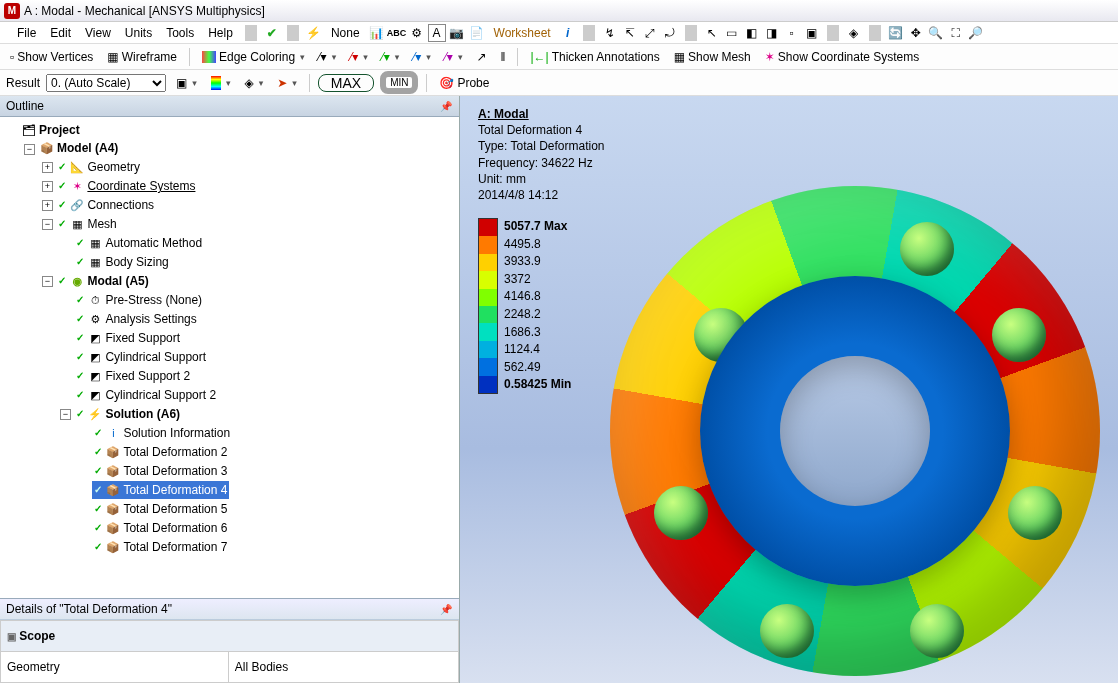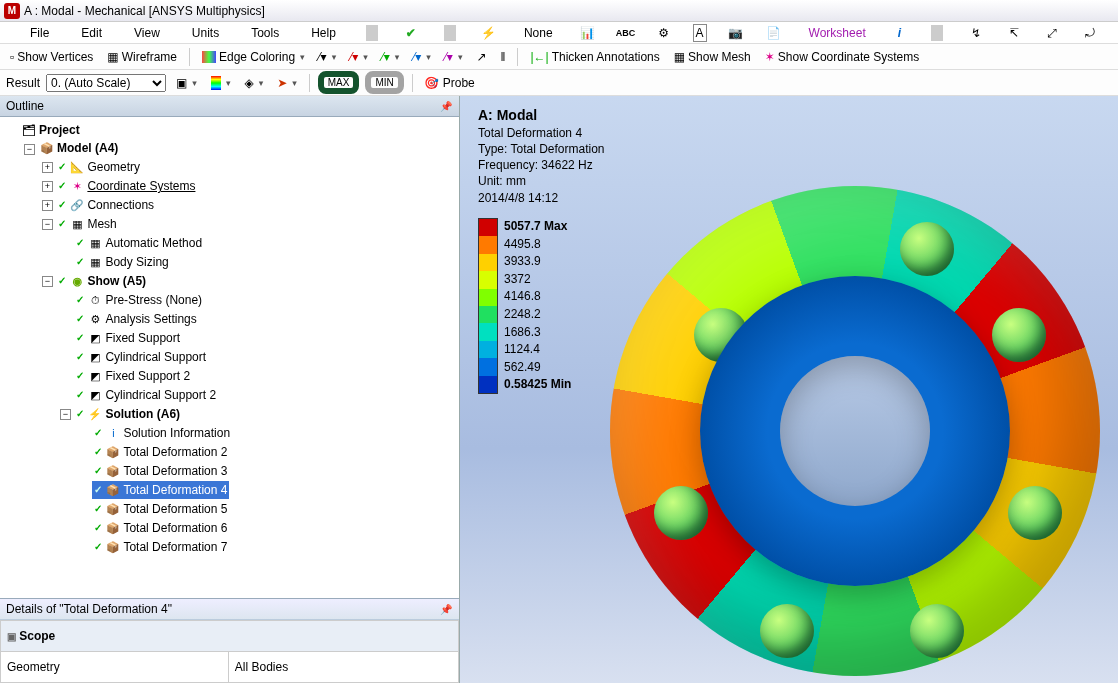--- a/index.html
+++ b/index.html
@@ -2,21 +2,21 @@
 <html><head>
 <meta charset="utf-8">
 <style>
 * { box-sizing: border-box; margin: 0; padding: 0; font-family: "Segoe UI", Tahoma, sans-serif; font-size: 12px; }
 body { width: 1118px; height: 683px; overflow: hidden; background: #fff; display: flex; flex-direction: column; }
 
 .titlebar { height: 22px; background: linear-gradient(#fff,#e8e8f0); display: flex; align-items: center; padding: 0 4px; border-bottom: 1px solid #ccc; }
 .titlebar .logo { width:16px; height:16px; background:#b00; border-radius:3px; display:flex; align-items:center; justify-content:center; color:#fff; font-weight:bold; font-size:10px; margin-right:4px;}
 .titlebar .title { font-size: 12px; }
 
-.menubar { height: 22px; display:flex; align-items:center; padding:0 24px; gap:20px; border-bottom:1px solid #ddd; }
+.menubar { height: 22px; display:flex; align-items:center; padding:0 11px; gap:2px; border-bottom:1px solid #ddd; }
 .menubar span { padding:2px 6px; cursor:default; }
 .menubar .sep { width:1px; height:16px; background:#ccc; margin:0 4px; }
 .menubar .ico { width:18px; height:18px; display:inline-flex; align-items:center; justify-content:center; }
 
 .toolbar { height:26px; display:flex; align-items:center; padding:0 6px; gap:6px; border-bottom:1px solid #ddd; background:#fdfdfd; }
 .toolbar .tbtn { display:flex; align-items:center; gap:3px; padding:2px 4px; cursor:default; }
 .toolbar .sep { width:1px; height:18px; background:#ccc; margin:0 2px; }
 .toolbar .dd::after { content:"▾"; font-size:9px; margin-left:2px; color:#555; }
 .toolbar select, .toolbar input { font-size:12px; }
 
@@ -38,21 +38,21 @@
 
 .details { border-top:1px solid #9ab; }
 .details .hdr { background:linear-gradient(#eef,#dde6f0); padding:3px 6px; display:flex; justify-content:space-between; align-items:center; border-bottom:1px solid #bcd;}
 .details table { width:100%; border-collapse:collapse; }
 .details td { border:1px solid #ccc; padding:8px 6px; font-size:12px; }
 .details .cat { background:#e8eef6; font-weight:bold; }
 .details .cat td:first-child::before { content:"▣ "; color:#666; font-size:10px;}
 
 .viewport { flex:1; position:relative; background:linear-gradient(#c8d8f0,#a8bce0 60%,#d8e0f0); overflow:hidden; }
 .vp-info { position:absolute; top:10px; left:18px; font-size:13px; color:#000; line-height:1.35; }
-.vp-info .hd { font-weight:bold; font-size:14px; }
+.vp-info .hd { font-weight:bold; font-size:12px;text-decoration:underline; }
 .legend { position:absolute; top:122px; left:18px; display:flex; }
 .legend .bar { width:20px; display:flex; flex-direction:column; border:1px solid #333; }
 .legend .seg { flex:1; }
 .legend .labels { margin-left:6px; font-size:12px; line-height:17.6px; }
 .legend .labels div { height:17.6px; }
 
 .ring { position:absolute; top:90px; left:150px; width:490px; height:490px; }
 .ring .outer { position:absolute; inset:0; border-radius:50%; background: conic-gradient(from 40deg,
  #d00 0 30deg,#ff7a00 30deg 60deg,#ffd000 60deg 90deg,#b8ff00 90deg 120deg,#30e060 120deg 150deg,#00d8b0 150deg 180deg,
  #d00 180deg 210deg,#ff7a00 210deg 240deg,#ffd000 240deg 270deg,#b8ff00 270deg 300deg,#30e060 300deg 330deg,#00d8b0 330deg 360deg);
@@ -81,21 +81,21 @@
   <span class="ico" style="color:#2a2;font-weight:bold">✔</span>
   <span class="sep"></span>
   <span class="ico" style="color:#e90">⚡</span>
   <span class="tbtn dd">None</span>
   <span class="ico">📊</span>
   <span class="ico" style="font-size:9px;font-weight:bold">ABC</span>
   <span class="ico">⚙</span>
   <span class="ico dd" style="border:1px solid #888;padding:0 2px">A</span>
   <span class="ico dd">📷</span>
   <span class="ico">📄</span>
-  <span style="color:#a21caf">Worksheet</span>
+  <span style="color:#a16207">Worksheet</span>
   <span class="ico" style="color:#06c;font-weight:bold;font-style:italic">i</span>
   <span class="sep"></span>
   <span class="ico">↯</span>
   <span class="ico">↸</span>
   <span class="ico">⤢</span>
   <span class="ico">⤾</span>
   <span class="sep"></span>
   <span class="ico">↖</span>
   <span class="ico dd">▭</span>
   <span class="ico">◧</span>
@@ -157,21 +157,21 @@
   <span class="tbtn dd">
       <span style="background:linear-gradient(#f00,#ff0,#0f0,#0ff,#00f);width:10px;height:14px;display:inline-block"></span>
     </span>
   <span class="tbtn dd">
       <span>◈</span>
     </span>
   <span class="tbtn dd">
       <span style="color:#c30">➤</span>
     </span>
   <span class="sep"></span>
-  <span class="tbtn" style="border:6px solid #14532d;border-radius:8px;padding:0 4px;font-size:10px">MAX</span>
+  <span class="tbtn" style="border:1px solid #14532d;border-radius:8px;padding:0 12px;font-size:14px">MAX</span>
   <span class="tbtn" style="border:6px solid #a3a3a3;border-radius:8px;padding:0 4px;font-size:10px">MIN</span>
   <span class="sep"></span>
   <span class="tbtn">
       <span>🎯</span>
       <span>Probe</span>
     </span>
 </div>
 
 <div class="content">
 
@@ -221,21 +221,21 @@
                     <li><span class="noexp"></span><span class="node">
                           <span class="chk">✓</span>
                           <span class="ico">▦</span>
                           <span>Body Sizing</span>
                         </span></li>
                   </ul>
                 </li>
                 <li><span class="exp">−</span><span class="node bold">
                       <span class="chk">✓</span>
                       <span class="ico" style="color:#6a0">◉</span>
-                      <span>Show (A5)</span>
+                      <span>Modal (A5)</span>
                     </span>
                   <ul>
                     <li><span class="noexp"></span><span class="node">
                           <span class="chk">✓</span>
                           <span class="ico">⏱</span>
                           <span>Pre-Stress (None)</span>
                         </span></li>
                     <li><span class="noexp"></span><span class="node">
                           <span class="chk">✓</span>
                           <span class="ico">⚙</span>

